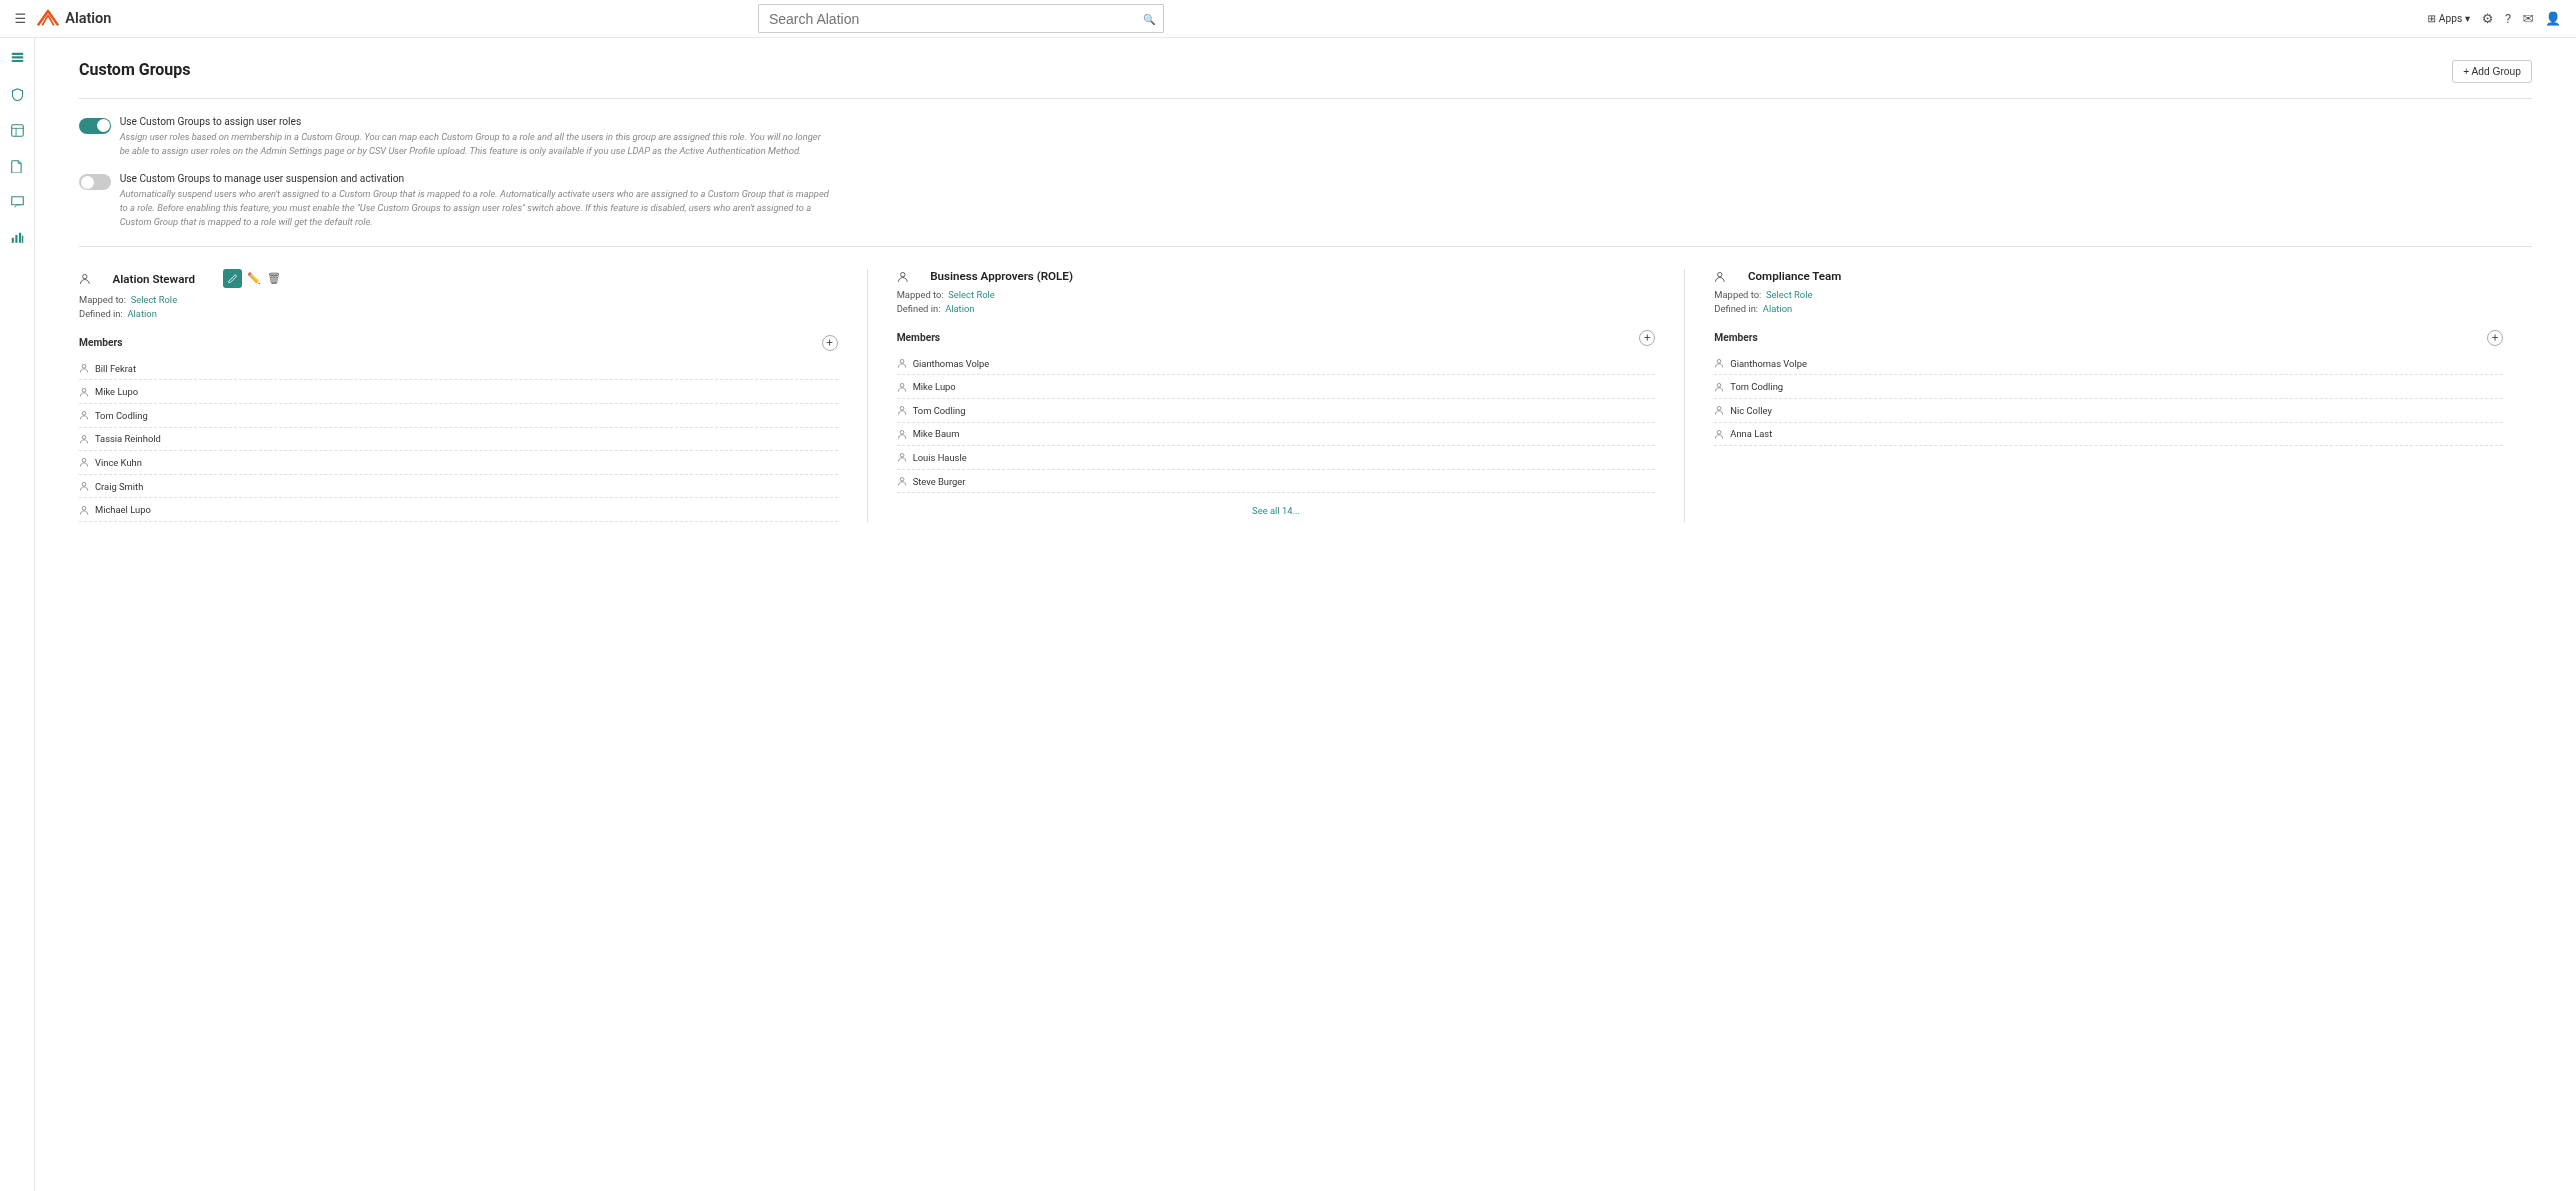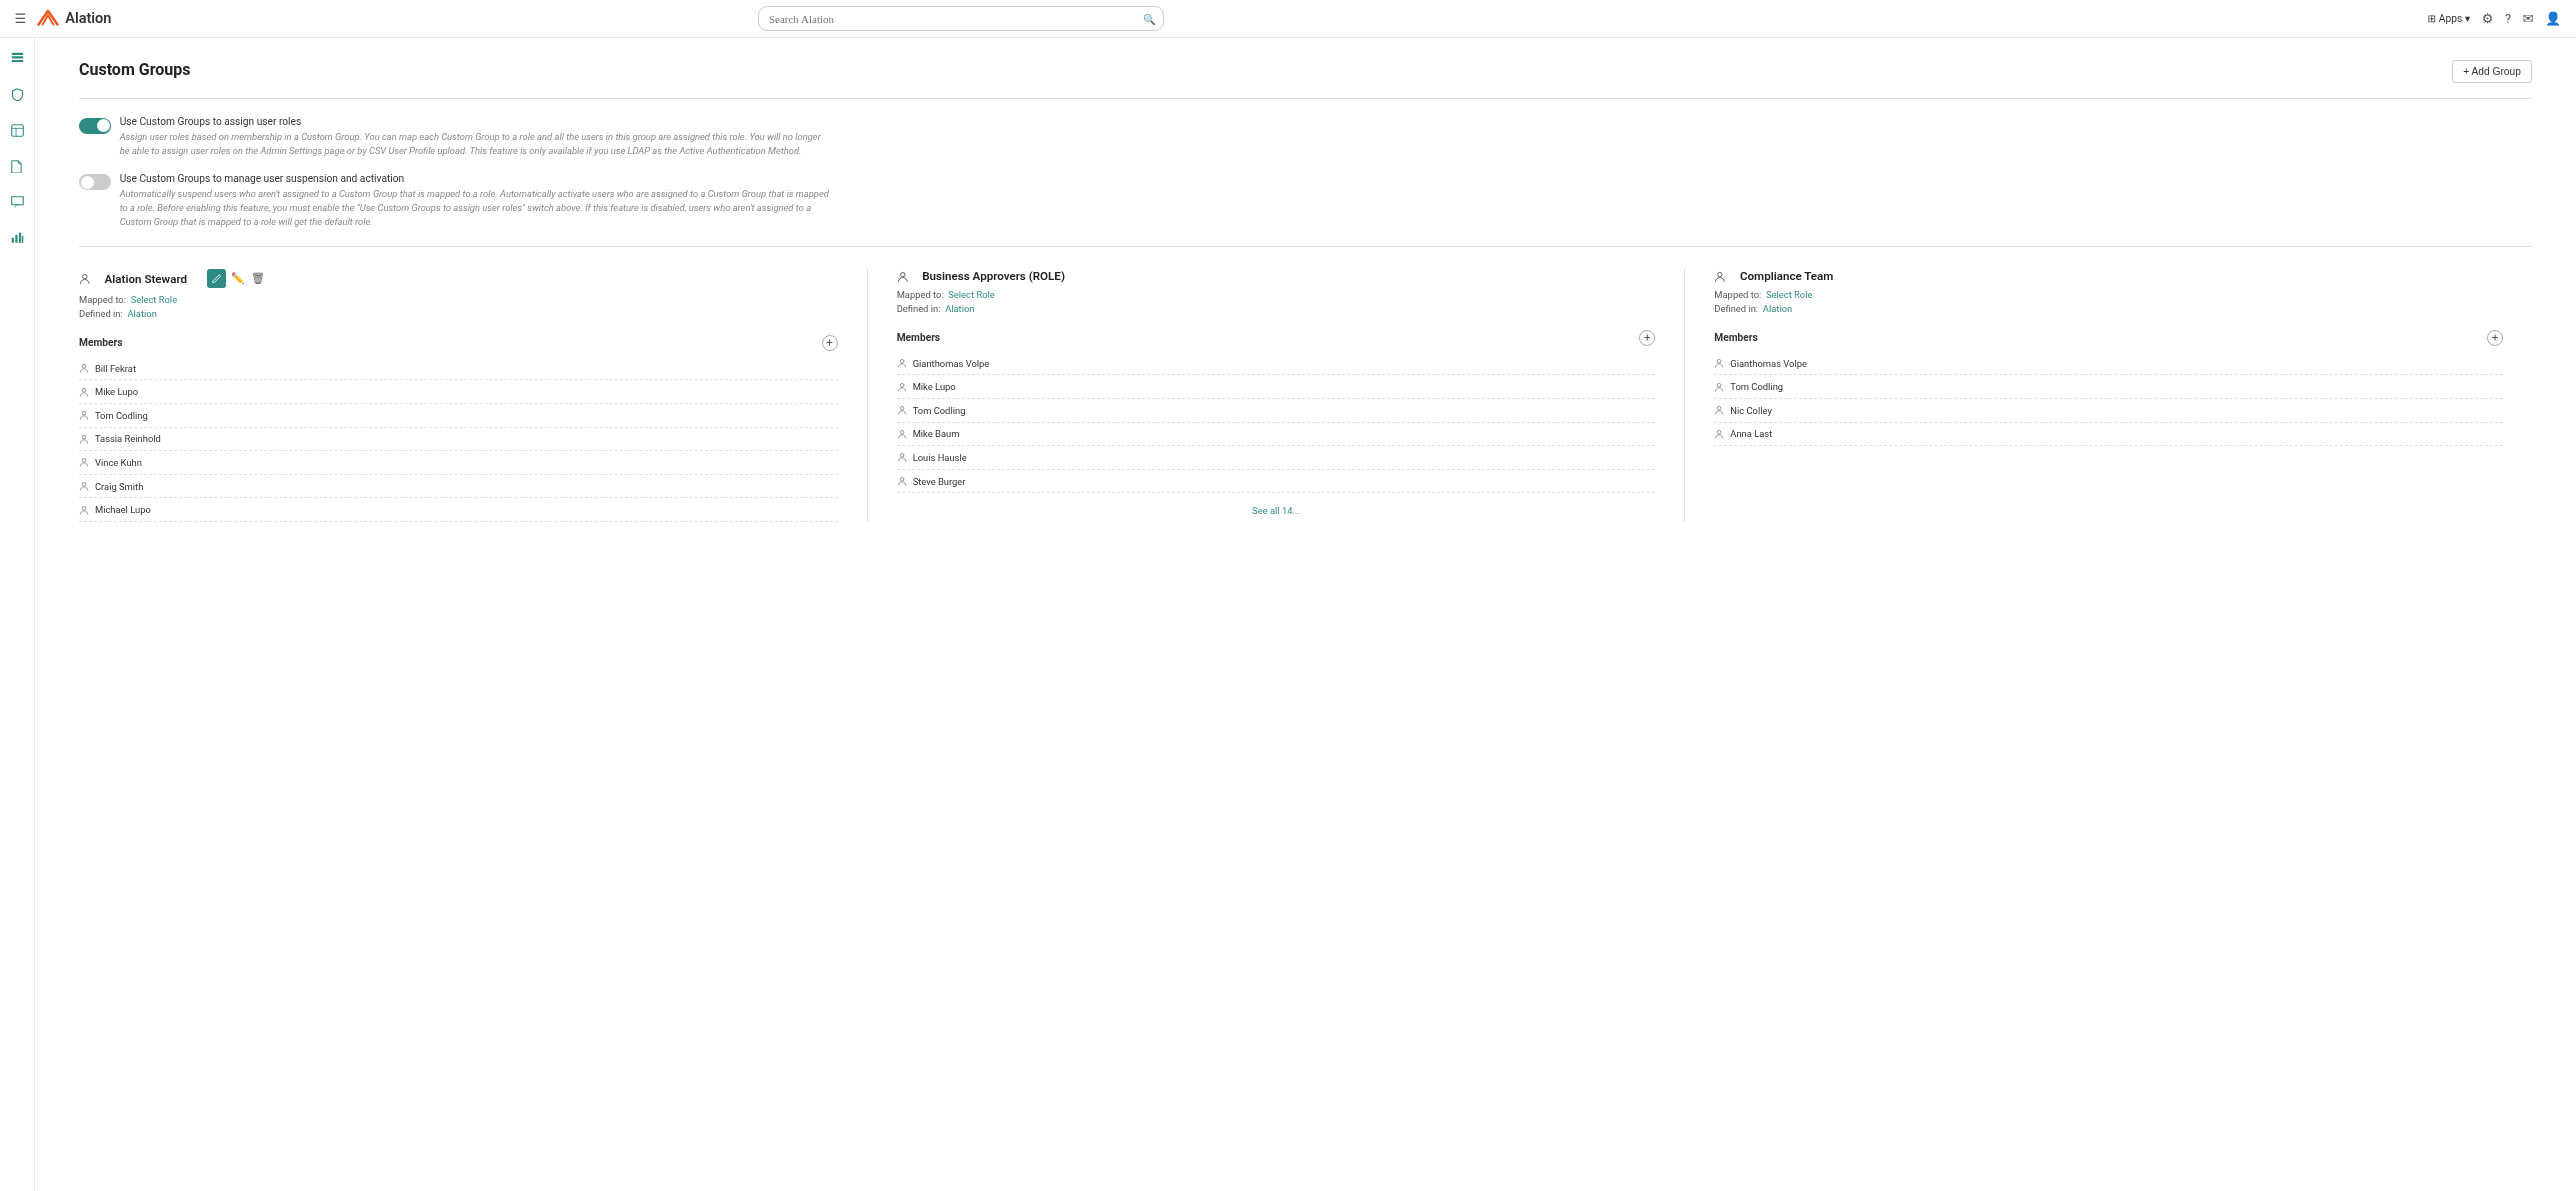--- a/index.html
+++ b/index.html
@@ -41,25 +41,24 @@
     .nav-search {
       flex: 1;
       max-width: 406px;
       margin: 0 auto;
       position: relative;
     }
     .nav-search input {
       width: 100%;
       padding: 5.8px 26px 5.8px 10.2px;
       border: 0.7px solid #ccc;
-      border-radius: 9px;
-      font-size: 11px;
+      border-radius: 1px;
+      font-size: 14px;
       color: #666;
       outline: none;
-      font-family: Liberation Serif, serif;
     }
     .nav-search-icon {
       position: absolute;
       right: 7.3px;
       top: 50%;
       transform: translateY(-50%);
       color: #888;
       font-size: 10.2px;
     }
     .nav-right {
@@ -211,21 +210,21 @@
       margin-right: 29px;
     }
     .group-column:last-child {
       border-right: none;
       margin-right: 0;
     }
 
     .group-header {
       display: flex;
       align-items: center;
-      gap: 14px;
+      gap: 22px;
       margin-bottom: 5.8px;
     }
     .group-title {
       font-size: 11.6px;
       font-weight: 600;
       color: #222;
     }
     .group-action-icons {
       display: flex;
       align-items: center;

